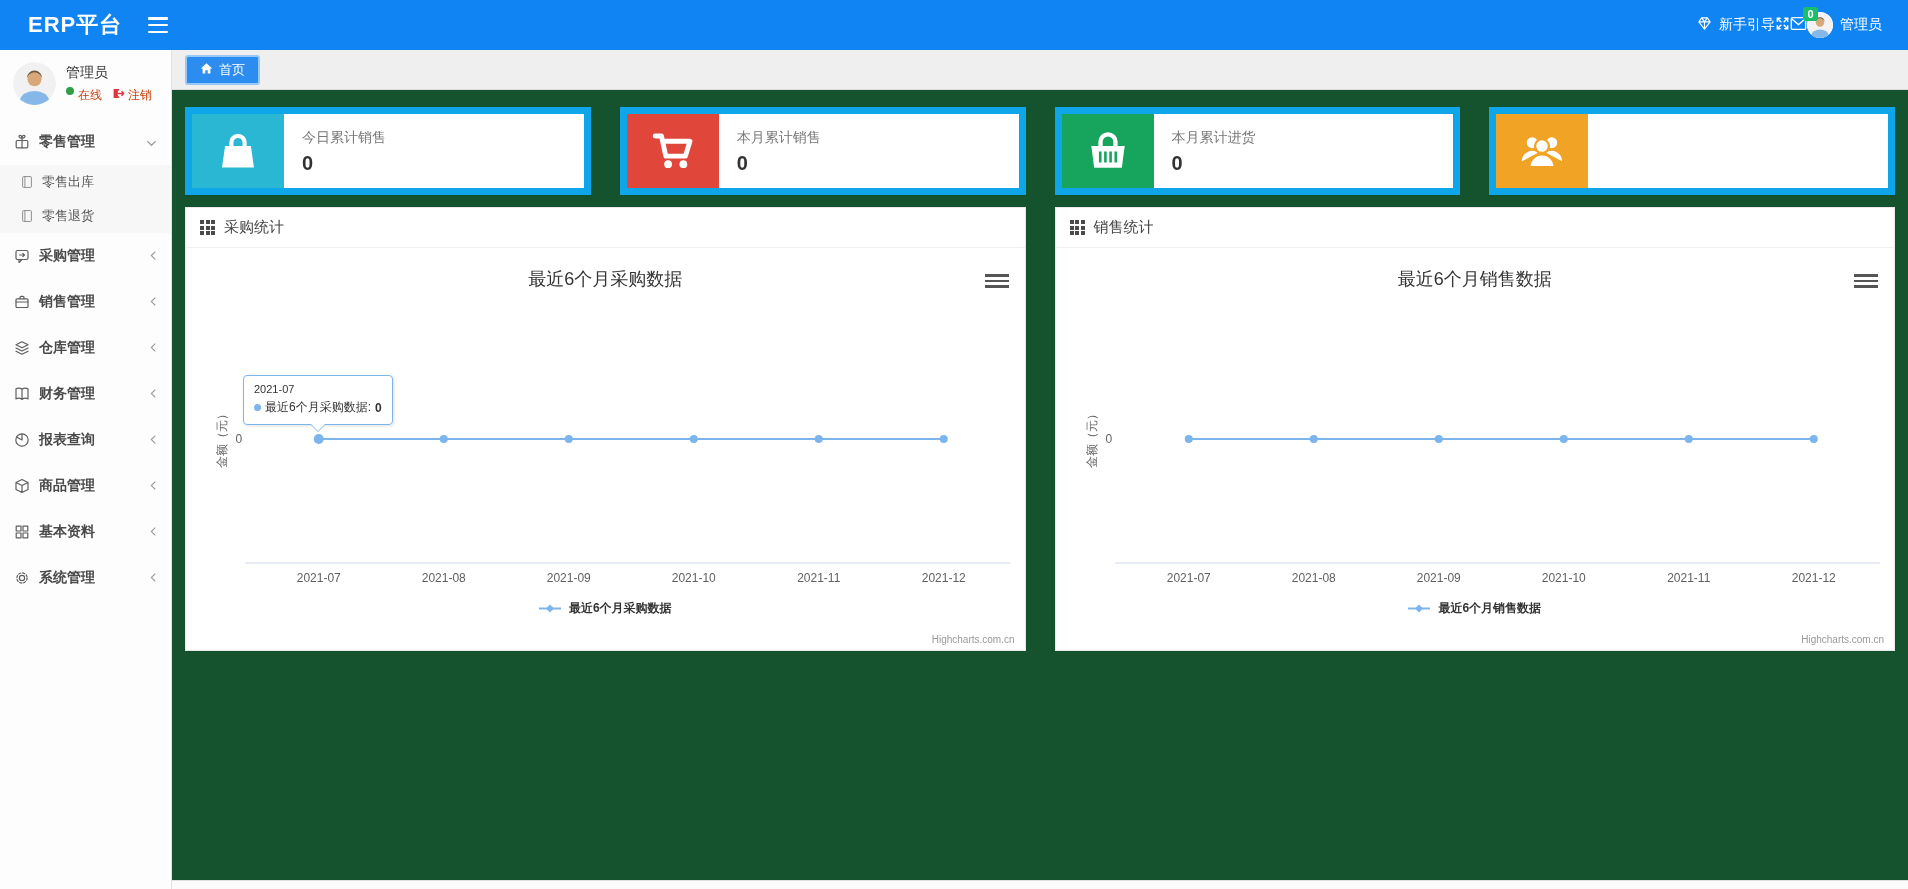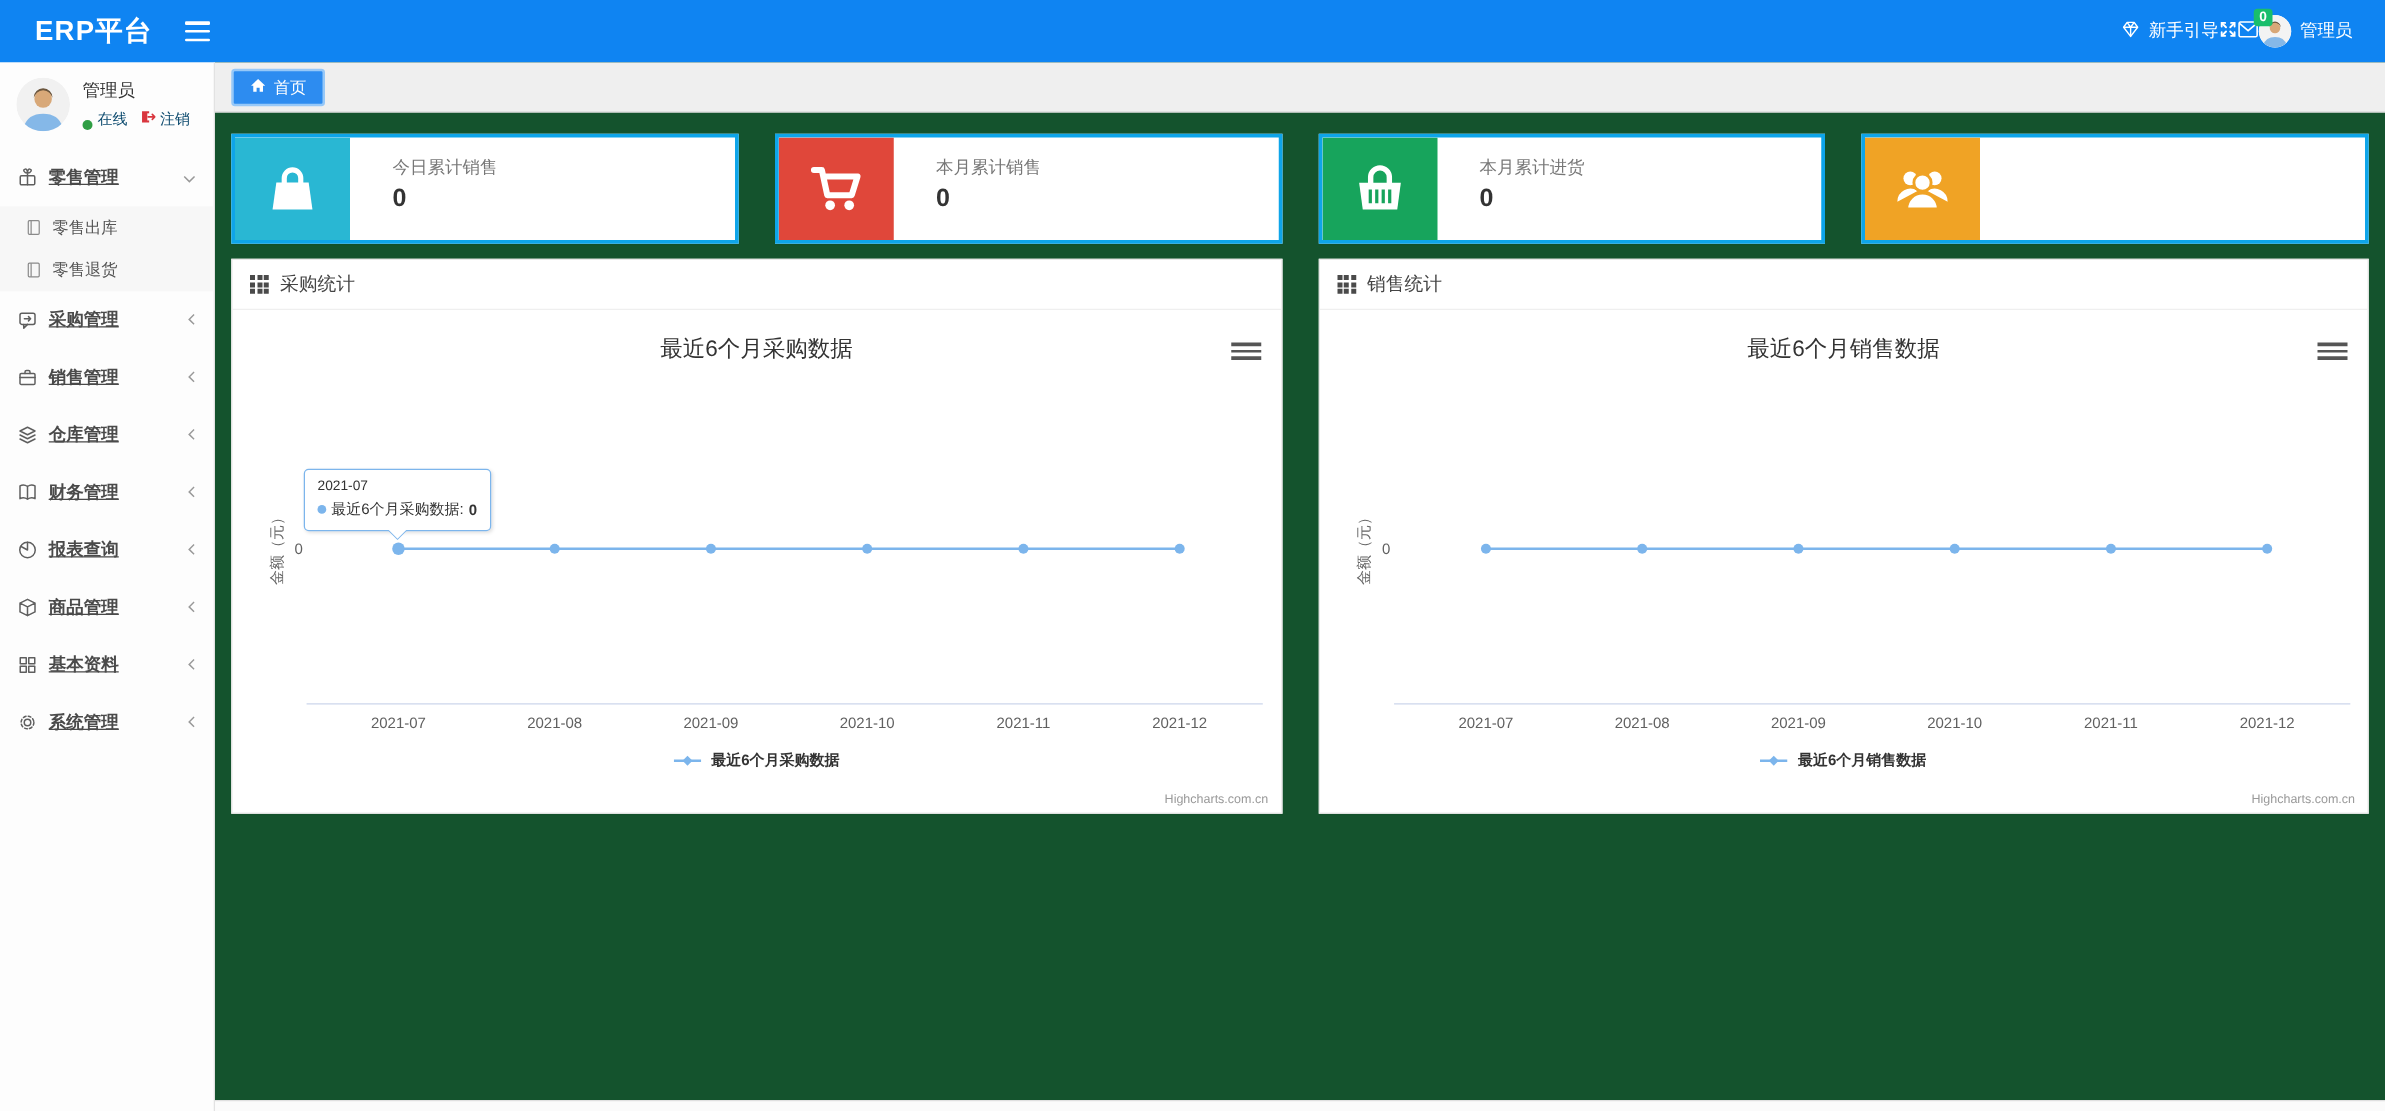--- a/index.html
+++ b/index.html
@@ -20,46 +20,46 @@
 
   
   .shell { display:flex; height:839px; }
   .sidebar { width:172px; background:#fdfdfd; border-right:1px solid #e2e2e2; flex:none; }
   .content { flex:1; display:flex; flex-direction:column; background:#14532d; }
 
   
   .user-panel { display:flex; align-items:center; gap:10px; padding:12px 10px 14px 13px; }
   .user-avatar { width:43px; height:43px; border-radius:50%; overflow:hidden; flex:none; }
   .user-name { font-size:14px; color:#333; margin-bottom:5px; }
-  .user-status { display:flex; align-items:flex-end; gap:4px; font-size:12px; color:#0c4a6e; }
+  .user-status { display:flex; align-items:flex-start; gap:4px; font-size:12px; color:#c2410c; }
   .dot { width:8px; height:8px; border-radius:50%; background:#2f9e44; display:inline-block; }
   .logout { display:flex; align-items:center; gap:3px; margin-left:6px; cursor:pointer; }
 
   
   .menu { list-style:none; }
   .menu-item { height:46px; display:flex; align-items:center; gap:9px; padding:0 14px; cursor:pointer;
-    font-size:14px; font-weight:600; color:#4a4a4a;text-decoration:underline; }
+    font-size:14px; font-weight:600; color:#4a4a4a; }
   .menu-item svg { flex:none; }
   .menu-item .chev { margin-left:auto; }
   .submenu { background:#f7f7f7; list-style:none; }
   .submenu-item { height:34px; display:flex; align-items:center; gap:8px; padding:0 14px 0 20px; cursor:pointer;
     font-size:13px; color:#555; }
   .icon-g { stroke:#5f5f5f; fill:none; stroke-width:1.2; stroke-linecap:round; stroke-linejoin:round; }
   .icon-sub { stroke:#8a8a8a; fill:none; stroke-width:1.1; }
   .chev-svg { stroke:#999; fill:none; stroke-width:1.3; }
 
   
   .tabbar { height:40px; background:#efefef; border-bottom:1px solid #dcdcdc; display:flex; align-items:center; padding-left:13px; flex:none; }
   .tab { display:inline-flex; align-items:center; gap:6px; background:#2d8cf0; border:2px solid #96c8f8;
     color:#fff; font-size:13px; height:30px; padding:0 13px; border-radius:3px; cursor:pointer; }
 
   
   .cards { display:flex; gap:29px; padding:17px 13px 0 13px; }
-  .stat-card { flex:1; height:88px; background:#fff; border:3px solid #0ea5e9; box-shadow:0 1px 1px rgba(0,0,0,.04);
-    display:flex; overflow:hidden;gap:16px; }
+  .stat-card { flex:1; height:88px; background:#fff; border:7px solid #0ea5e9; box-shadow:0 1px 1px rgba(0,0,0,.04);
+    display:flex; overflow:hidden; }
   .card-icon { width:92px; flex:none; display:flex; align-items:center; justify-content:center; }
   .card-body { padding:15px 18px; }
   .card-label { font-size:14px; color:#777; }
   .card-value { font-size:20px; font-weight:bold; color:#333; margin-top:5px; }
 
   
   .panels { display:flex; gap:29px; padding:12px 13px 0 13px; }
   .panel { flex:1; background:#fff; border:1px solid #e8e8e8; box-shadow:0 1px 1px rgba(0,0,0,.04); }
   .panel-header { height:40px; display:flex; align-items:center; gap:9px; padding:0 14px;
     font-size:15px; color:#444; border-bottom:1px solid #efefef; }

